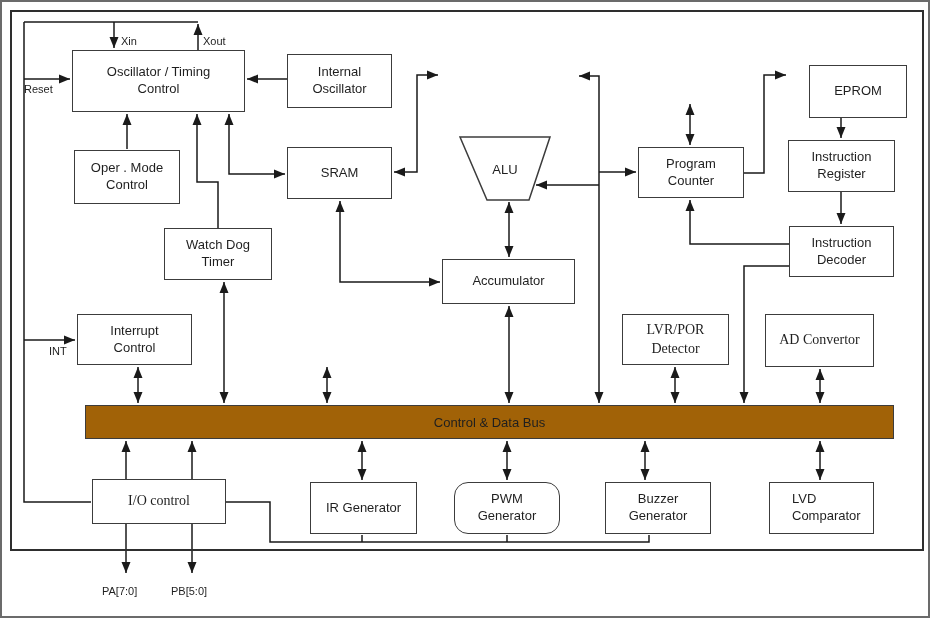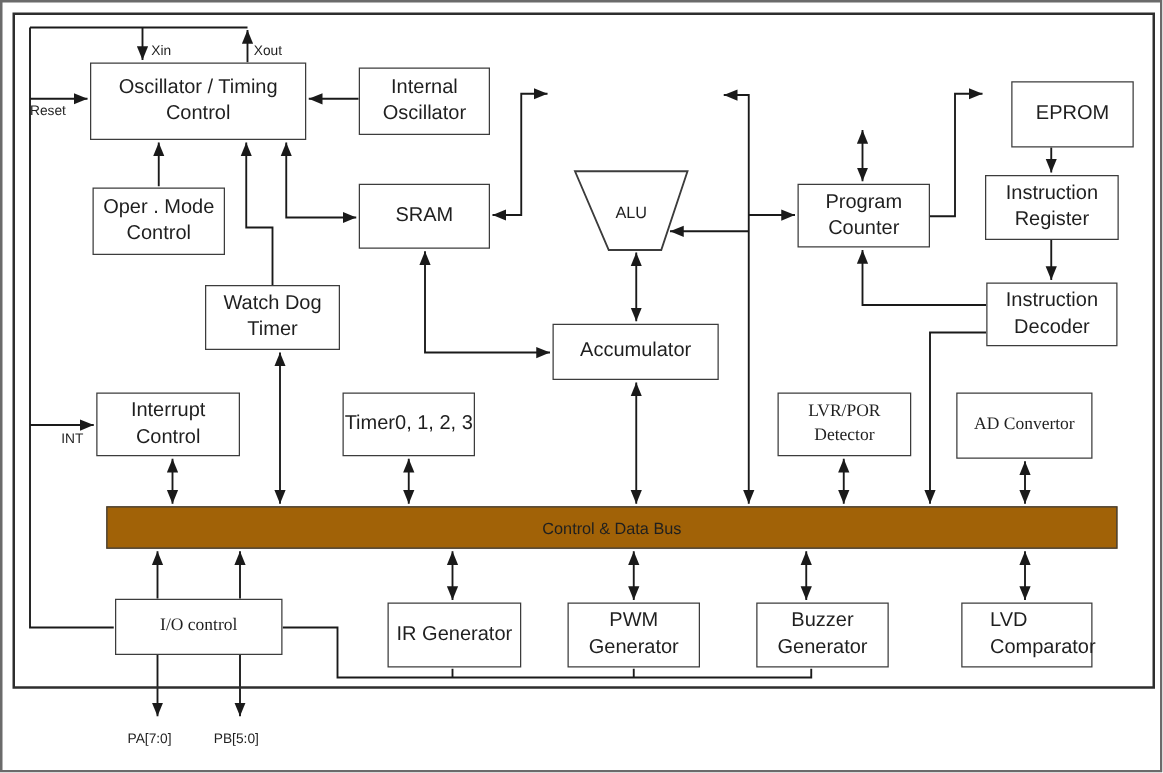--- a/index.html
+++ b/index.html
@@ -12,21 +12,21 @@
   }
   .frame {
     position:absolute; left:8px; top:8px; width:914px; height:541px;
     box-sizing:border-box; border:2px solid #2e2e2e;
   }
   svg.wires { position:absolute; left:0; top:0; width:930px; height:618px; }
   .box {
     position:absolute; box-sizing:border-box;
     border:1.5px solid #3c3c3c; background:#ffffff;
     display:flex; align-items:center; justify-content:center;
-    text-align:center; font-size:16px; line-height:1.3;
+    text-align:center; font-size:13px; line-height:1.3;
     white-space:pre-line;
   }
   .serif { font-family:"Liberation Serif", serif; font-size:14px; }
   .left-text { justify-content:flex-start; text-align:left; padding-left:22px; }
   .bus {
     position:absolute; left:83px; top:403px; width:809px; height:34px;
     box-sizing:border-box; border:1.5px solid #3c3c3c; background:#a16207;
     display:flex; align-items:center; justify-content:center;
     font-size:13px;
   }
@@ -109,30 +109,29 @@
 Register</div>
 
   <div class="box" style="left:162px; top:226px; width:108px; height:52px;">Watch Dog
 Timer</div>
   <div class="box" style="left:440px; top:257px; width:133px; height:45px;">Accumulator</div>
   <div class="box" style="left:787px; top:224px; width:105px; height:51px;">Instruction
 Decoder</div>
 
   <div class="box" style="left:75px; top:312px; width:115px; height:51px;">Interrupt
 Control</div>
-  <div class="box" style="left:272px; top:312px; width:106px; height:51px;">Timer0, 1, 2, 3</div>
   <div class="box serif" style="left:620px; top:312px; width:107px; height:51px;">LVR/POR
 Detector</div>
   <div class="box serif" style="left:763px; top:312px; width:109px; height:53px;">AD Convertor</div>
 
   <div class="bus">Control  &amp; Data Bus</div>
 
   <div class="box serif" style="left:90px; top:477px; width:134px; height:45px;">I/O control</div>
   <div class="box" style="left:308px; top:480px; width:107px; height:52px;">IR Generator</div>
-  <div class="box" style="left:452px; top:480px; width:106px; height:52px;">PWM
+  <div class="box" style="left:452px; top:480px; width:106px; height:52px;border-radius:14px;">PWM
 Generator</div>
   <div class="box" style="left:591px; top:480px; width:106px; height:52px;margin-left:12px;">Buzzer
 Generator</div>
   <div class="box left-text" style="left:767px; top:480px; width:105px; height:52px;">LVD
 Comparator</div>
 
   <div class="pin-label" style="left:119px; top:33px;">Xin</div>
   <div class="pin-label" style="left:201px; top:33px;">Xout</div>
   <div class="pin-label" style="left:22px; top:81px;">Reset</div>
   <div class="pin-label" style="left:47px; top:343px;">INT</div>

